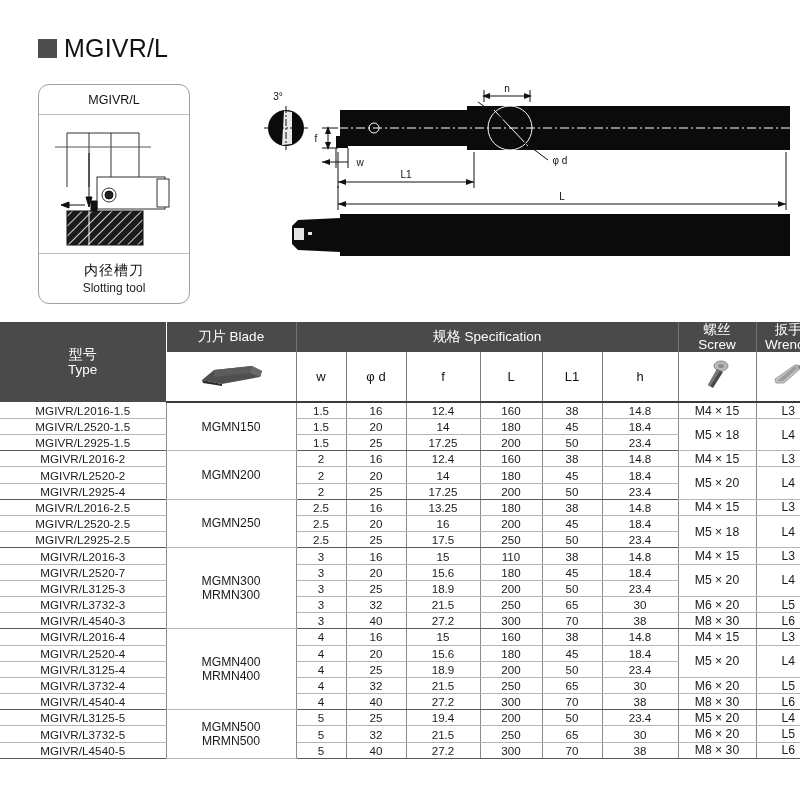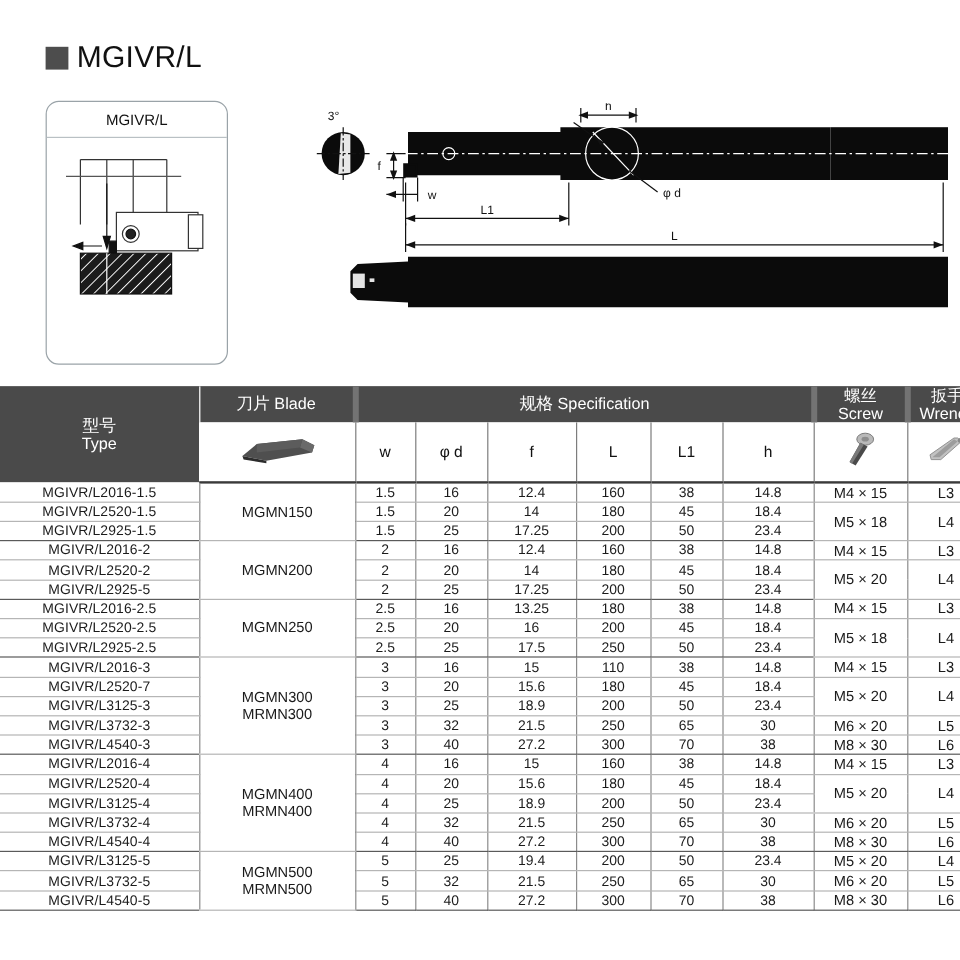--- a/index.html
+++ b/index.html
@@ -51,21 +51,21 @@
   .drawing { position: absolute; left: 262px; top: 86px; width: 530px; height: 210px; }
 
   
   .tbl { position: absolute; left: 0; top: 322px; width: 800px; }
   table { border-collapse: collapse; width: 800px; table-layout: fixed; }
   th, td { padding: 0; text-align: center; vertical-align: middle; }
 
   thead th {
     background: #4a4a4a; color: #ffffff; font-weight: normal;
   }
-  th.hd-top { height: 26px; font-size: 13.5px; border-right: 5px solid #737373; }
+  th.hd-top { height: 26px; font-size: 13.5px; border-right: 1px solid #737373; }
   th.hd-type { font-size: 13.5px; line-height: 1.15; border-right: 1px solid #fff; }
   th.hd-type .cn { font-size: 14.5px; display:block; }
   th.hd-type .en { font-size: 13.5px; display:block; }
   th.hd-top .cn { font-size: 14px; }
   th.hd-sw { line-height: 1.12; }
   th.hd-sw .cn { font-size: 13.5px; display:block; }
   th.hd-sw .en { font-size: 13.5px; display:block; }
 
   tr.subhead td {
     height: 50px; font-size: 13px; color: #111;
@@ -130,20 +130,24 @@
 
         <defs>
           <pattern id="hatch" width="7" height="7" patternTransform="rotate(45)" patternUnits="userSpaceOnUse">
             <rect width="7" height="7" fill="#1b1b1b"></rect>
             <line x1="0" y1="0" x2="0" y2="7" stroke="#ffffff" stroke-width="1.6"></line>
           </pattern>
         </defs>
         <rect x="28" y="96" width="76" height="34" fill="url(#hatch)" stroke="#111"></rect>
         <line x1="50" y1="96" x2="50" y2="130" stroke="#ffffff" stroke-width="1"></line>
       </svg>
+    </div>
+    <div class="card-foot">
+      <span class="cn">内径槽刀</span>
+      <span class="en">Slotting tool</span>
     </div>
   </div>
 
   <div class="drawing">
     <svg width="530" height="210" viewBox="0 0 530 210">
       <g font-family="Liberation Sans, sans-serif" font-size="10" fill="#111">
 
         <text x="16" y="14" text-anchor="middle">3°</text>
         <circle cx="24" cy="42" r="18" fill="#0b0b0b"></circle>
         <path d="M22 25 L20 59 L30 58 L30 26 Z" fill="#e8e8e8"></path>
@@ -342,21 +346,21 @@
             <td>2</td>
             <td>20</td>
             <td>14</td>
             <td>180</td>
             <td>45</td>
             <td>18.4</td>
             <td class="screw-cell" rowspan="2">M5 × 20</td>
             <td class="wrench-cell lastcol" rowspan="2">L4</td>
           </tr>
           <tr class="grp-end">
-            <td class="type-cell">MGIVR/L2925-5</td>
+            <td class="type-cell">MGIVR/L2925-4</td>
             <td>2</td>
             <td>25</td>
             <td>17.25</td>
             <td>200</td>
             <td>50</td>
             <td>23.4</td>
           </tr>
           <tr>
             <td class="type-cell">MGIVR/L2016-2.5</td>
             <td class="blade-cell" rowspan="3">MGMN250</td>

